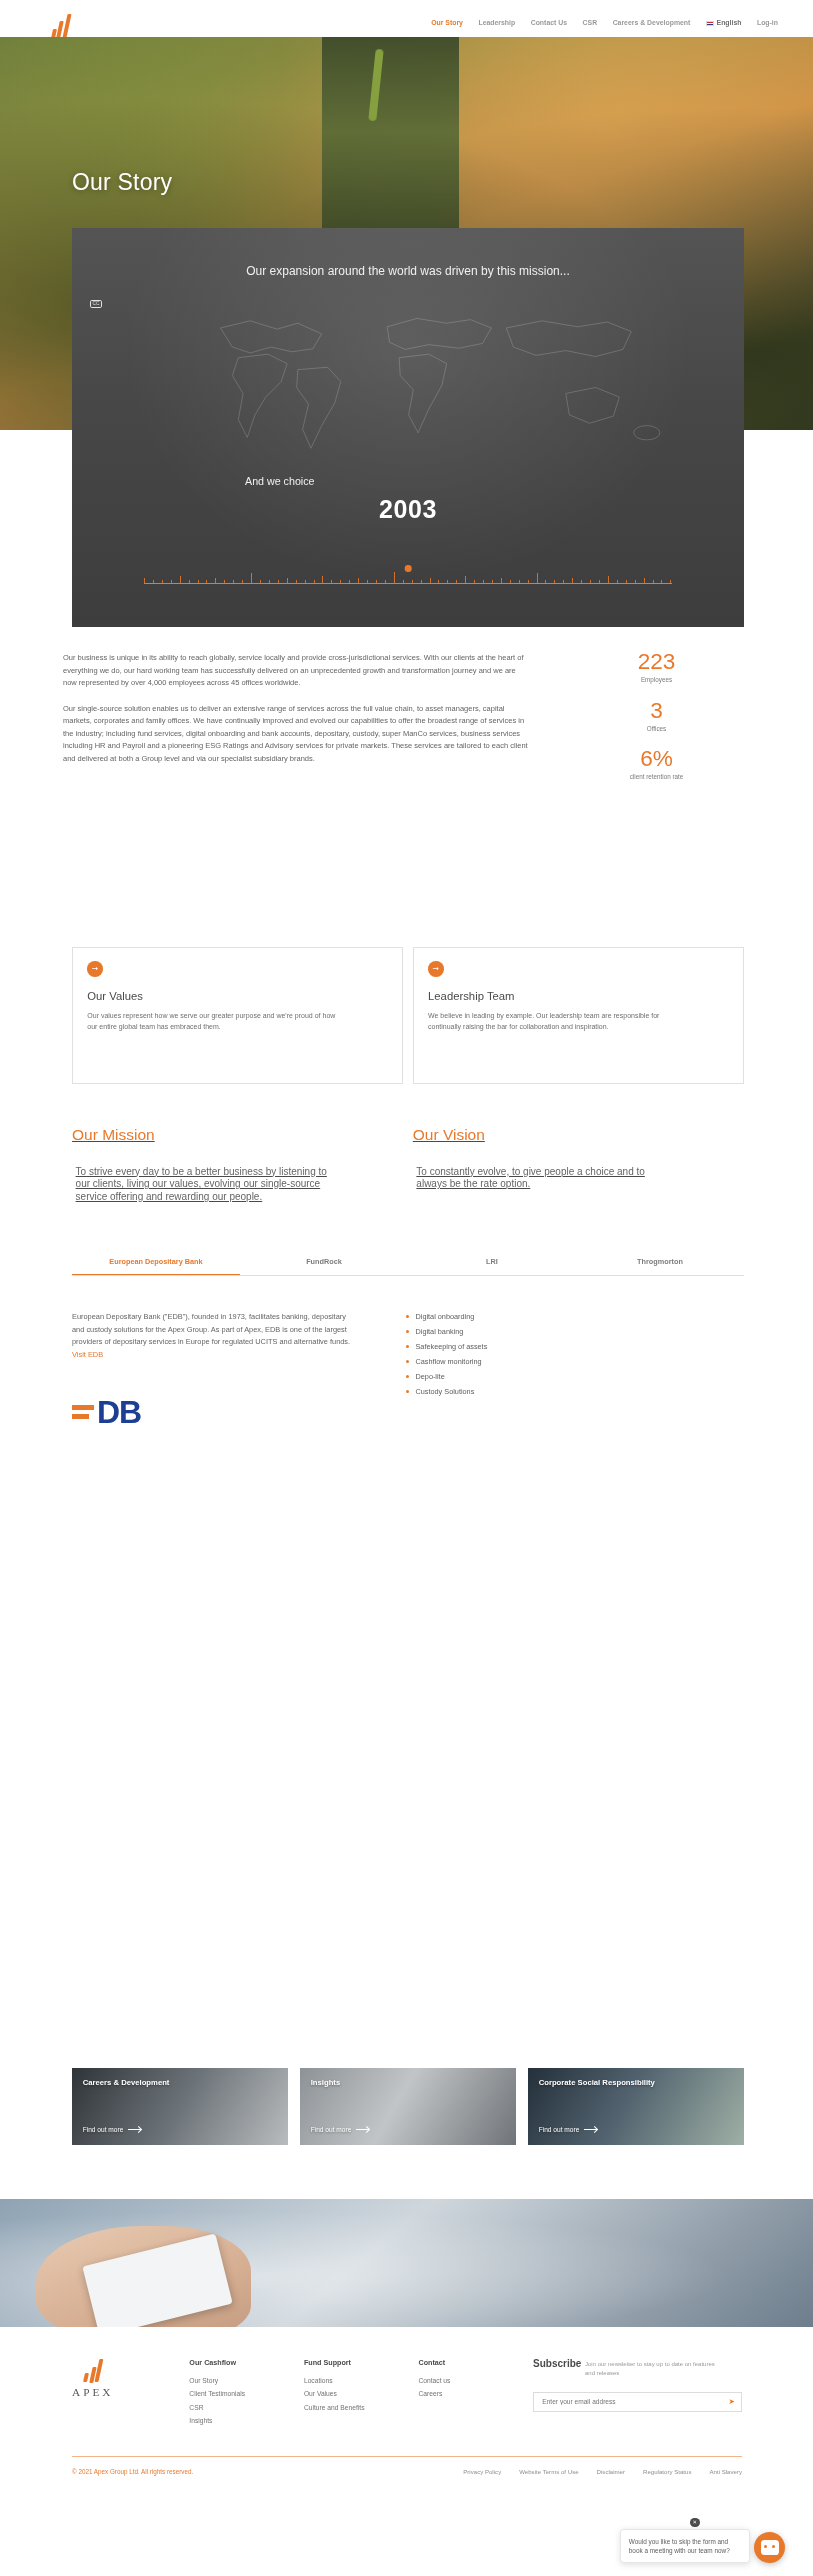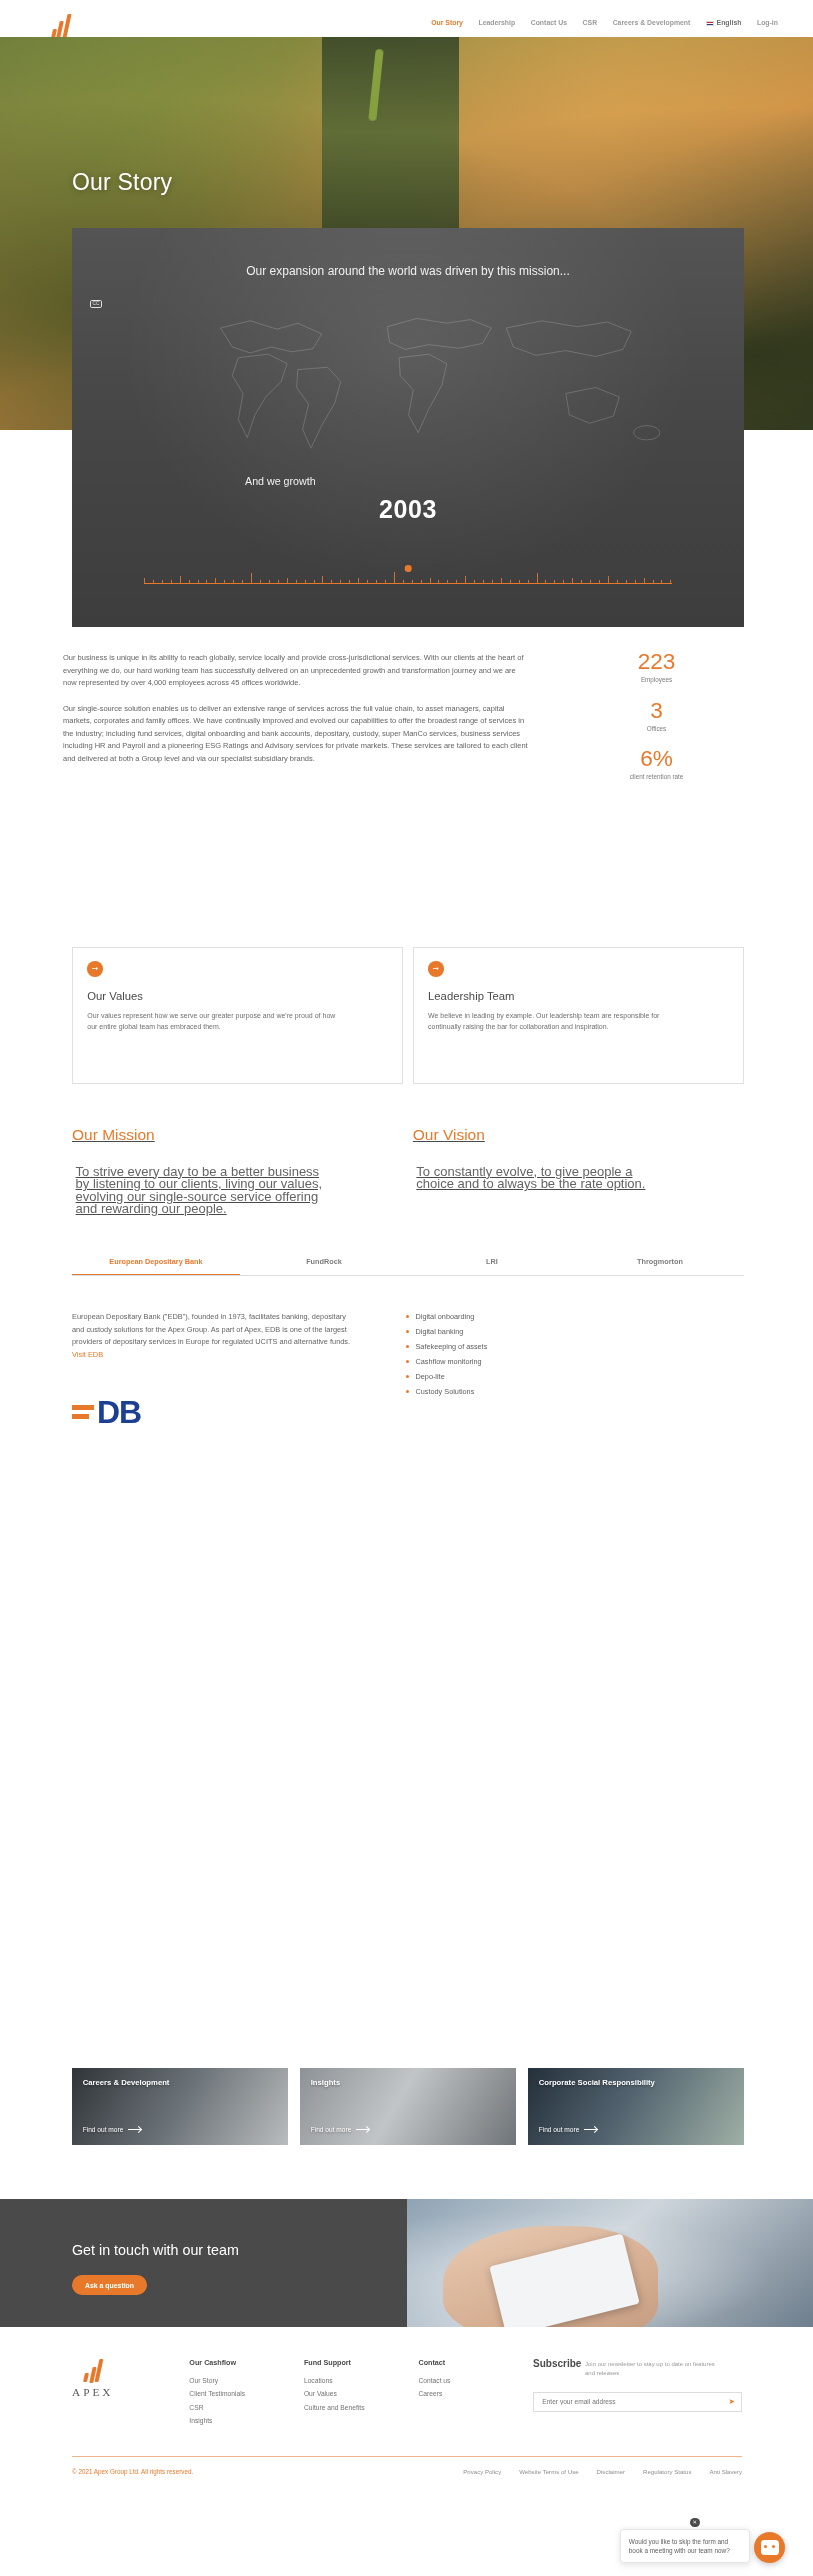--- a/index.html
+++ b/index.html
@@ -315,21 +315,21 @@
     gap: 9.5px;
   }
   .mv .col { flex: 1; text-decoration: underline; }
   .mv h2 {
     font-size: 15.5px;
     color: #E8792B;
     font-weight: normal;
     margin-bottom: 21.5px;
   }
   .mv p {
-    font-size: 13px;
+    font-size: 10px;
     line-height: 12.5px;
     color: #646464;
     max-width: 256px;
     padding-left: 3.6px;
   }
 
   
   .tabs {
     position: absolute;
     left: 72px; top: 1257px;
@@ -723,21 +723,21 @@
         <path d="M150 110 L200 104 L232 120 L222 150 L196 176 L178 206 L165 244 L150 214 L158 170 L140 140 Z"></path>
         <path d="M250 130 L300 126 L322 150 L312 186 L290 224 L272 262 L258 230 L268 188 L248 160 Z"></path>
         <path d="M400 58 L450 44 L500 52 L540 46 L575 60 L560 86 L520 94 L470 88 L430 96 L404 84 Z"></path>
         <path d="M420 110 L470 104 L500 120 L492 156 L470 196 L452 236 L436 206 L444 164 L422 140 Z"></path>
         <path d="M600 60 L660 48 L720 58 L770 50 L810 66 L796 96 L750 108 L700 98 L650 106 L612 92 Z"></path>
         <path d="M700 170 L750 160 L790 176 L780 208 L740 220 L706 206 Z"></path>
         <ellipse cx="836" cy="236" rx="22" ry="12"></ellipse>
       </g>
     </svg>
   </div>
-  <div class="vtext2">And we growth</div>
+  <div class="vtext2">And we choice</div>
   <div class="year">2003</div>
   <div class="timeline">
     <div class="ticks">
       <i style="height:6px"></i>
         <i style="height:3.6px"></i>
         <i style="height:3.6px"></i>
         <i style="height:3.6px"></i>
       <i style="height:8.3px"></i>
         <i style="height:3.6px"></i>
         <i style="height:3.6px"></i>
@@ -892,24 +892,20 @@
   <a class="promo p3">
     <span class="ttl">Corporate Social Responsibility</span>
     <span class="cta">
       <span>Find out more</span>
       <span class="arrow"></span>
     </span>
   </a>
 </div>
 
 <div class="contactband">
-  <div class="dark">
-    <h2>Get in touch with our team</h2>
-    <a class="btn">Ask a question</a>
-  </div>
   <div class="photo">
     <div class="hands"></div>
     <div class="tablet"></div>
   </div>
 </div>
 
 <div class="footer">
   <div class="cols">
     <div class="logocol">
       <div class="marks">

